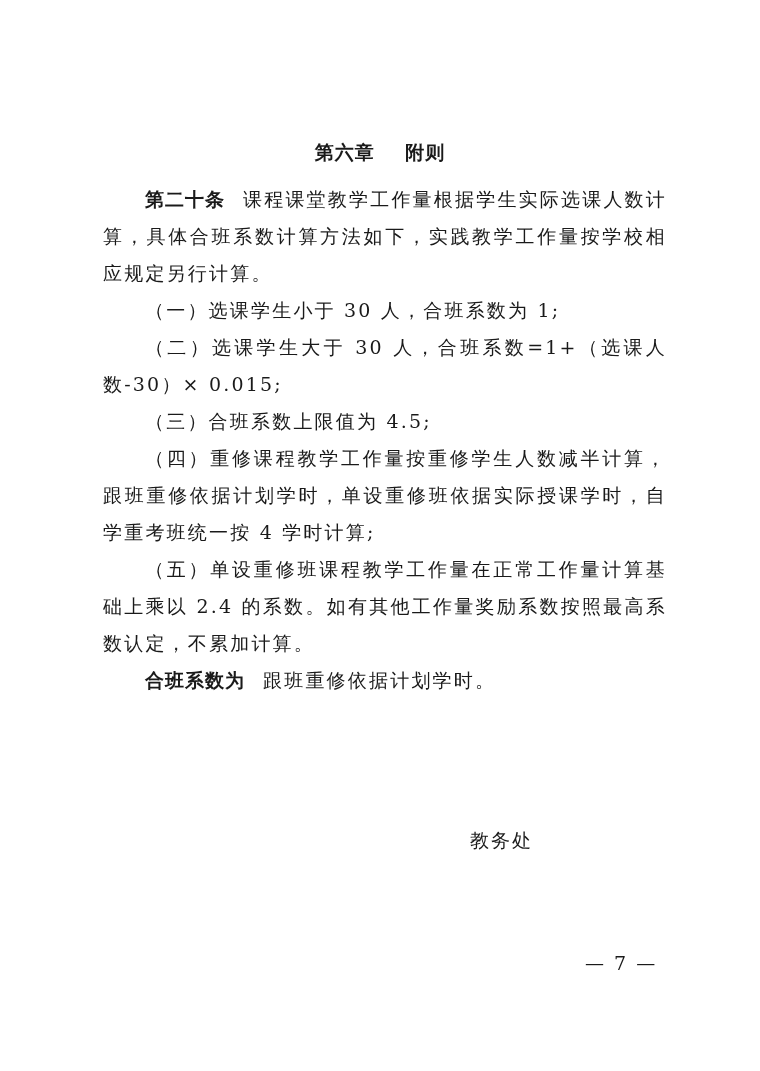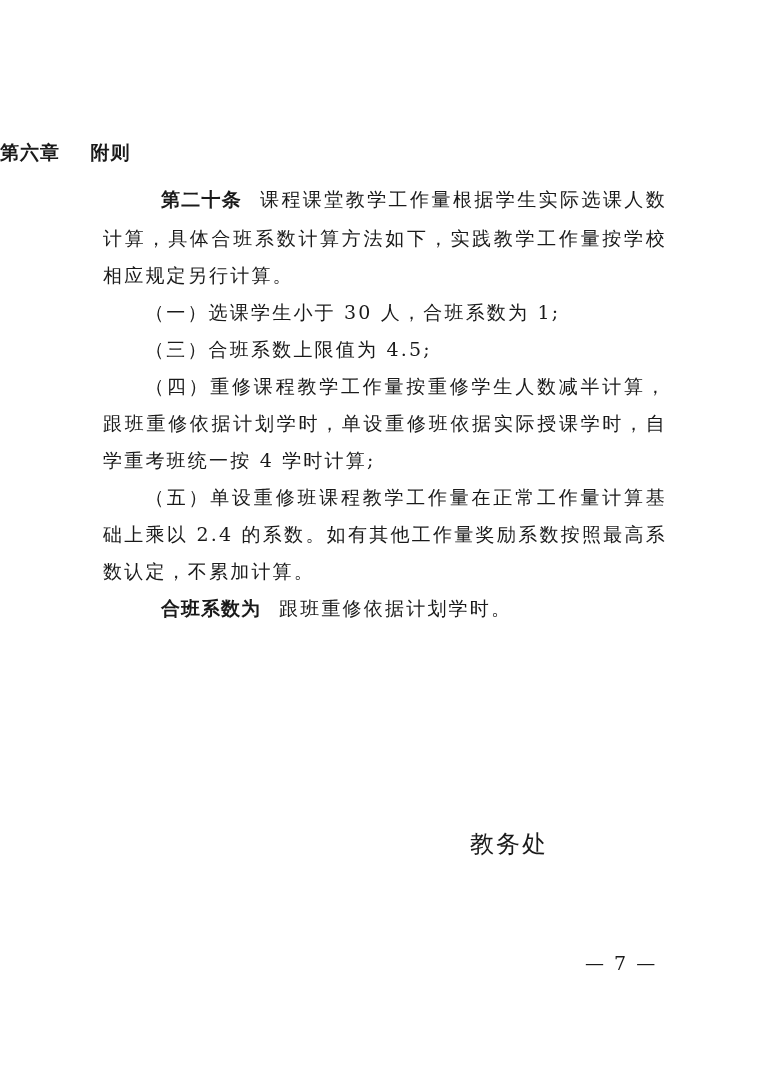--- a/index.html
+++ b/index.html
@@ -20,21 +20,21 @@
       left: 0; top: 0;
       width: 760px;
       height: 1071px;
       background: #ffffff;
     }
     .chapter-title {
       position: absolute;
       top: 140px;
       left: 0;
       width: 760px;
-      text-align: left;
+      text-align: center;
       font-family: "DejaVu Sans", "Liberation Sans", sans-serif;
       font-weight: bold;
       font-size: 19px;
       letter-spacing: 1px;
       white-space: pre;
     }
     .body {
       position: absolute;
       left: 103px;
       top: 181px;
@@ -42,31 +42,30 @@
       font-size: 19px;
       line-height: 37px;
       text-align: justify;
       letter-spacing: 2.2px;
     }
     .para {
       margin: 0;
       text-indent: 42px;
     }
     .article-head {
-      font-family: Liberation Mono, monospace;
+      font-family: Liberation Serif, serif;
       font-weight: bold;
       letter-spacing: 1px;
       margin-right: 18px;
-      margin-left: 16px;
     }
     .signature {
       position: absolute;
       top: 828px;
       left: 470px;
-      font-size: 24px;
+      font-size: 19px;
       letter-spacing: 2px;
     }
     .date {
       position: absolute;
       top: 866px;
       left: 428px;
       font-size: 19px;
       letter-spacing: 1px;
       word-spacing: 3px;
     }
@@ -86,20 +85,21 @@
 
   <div class="chapter-title">第六章    附则</div>
 
   <div class="body">
 
     <p class="para">
       <span class="article-head">第二十条</span><span>课程课堂教学工作量根据学生实际选课人数计算，具体合班系数计算方法如下，实践教学工作量按学校相应规定另行计算。</span>
     </p>
 
     <p class="para">（一）选课学生小于 30 人，合班系数为 1;</p>
+    <p class="para">（二）选课学生大于 30 人，合班系数=1+（选课人数-30）× 0.015;</p>
     <p class="para">（三）合班系数上限值为 4.5;</p>
     <p class="para">（四）重修课程教学工作量按重修学生人数减半计算，跟班重修依据计划学时，单设重修班依据实际授课学时，自学重考班统一按 4 学时计算;</p>
     <p class="para">（五）单设重修班课程教学工作量在正常工作量计算基础上乘以 2.4 的系数。如有其他工作量奖励系数按照最高系数认定，不累加计算。</p>
 
 
     <p class="para">
       <span class="article-head">合班系数为</span><span>跟班重修依据计划学时。</span>
     </p>
 
   </div>

